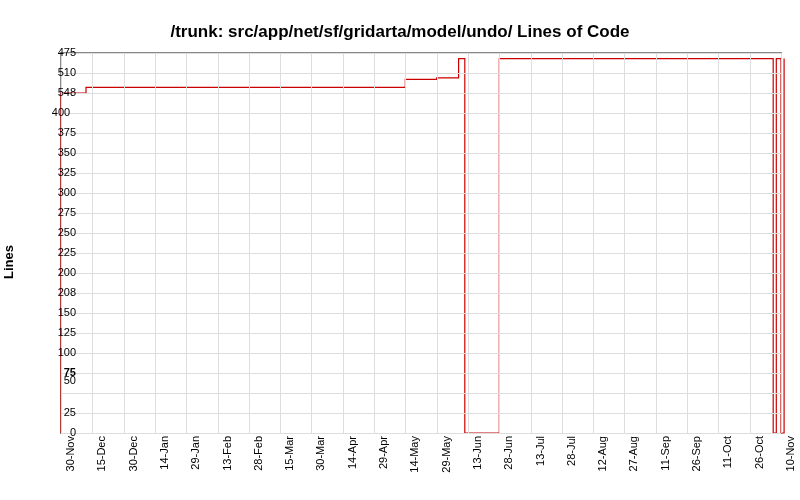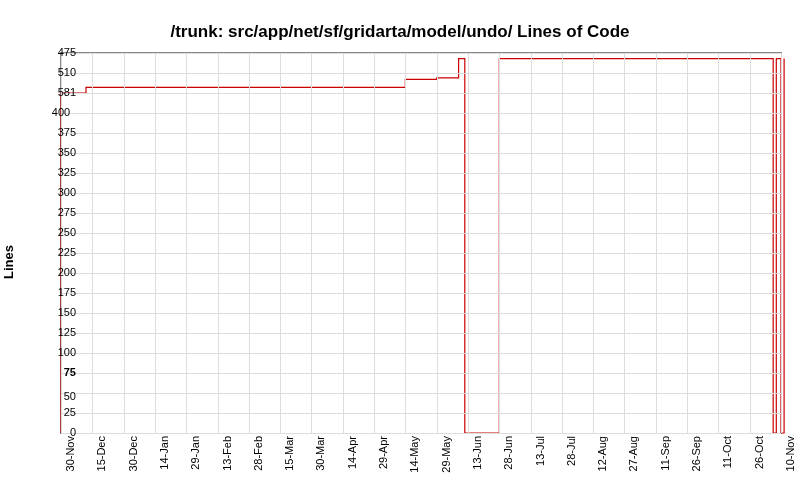--- a/index.html
+++ b/index.html
@@ -143,36 +143,36 @@
       <div class="gridline-v" style="left: 532.174px;"></div>
       <div class="gridline-v" style="left: 563.478px;"></div>
       <div class="gridline-v" style="left: 594.783px;"></div>
       <div class="gridline-v" style="left: 626.087px;"></div>
       <div class="gridline-v" style="left: 657.391px;"></div>
       <div class="gridline-v" style="left: 688.696px;"></div>
       <div class="gridline-v" style="left: 720px;"></div>
     </div>
 <div class="ytick" style="top: 420px;">0</div>
     <div class="ytick" style="top: 400px;">25</div>
-    <div class="ytick" style="top: 384px;">50</div>
+    <div class="ytick" style="top: 368px;">50</div>
     <div class="ytick" style="top: 360px; font-weight: bold;">75</div>
     <div class="ytick" style="top: 340px;">100</div>
     <div class="ytick" style="top: 320px;">125</div>
     <div class="ytick" style="top: 300px;">150</div>
-    <div class="ytick" style="top: 280px;">175</div>
+    <div class="ytick" style="top: 280px;">208</div>
     <div class="ytick" style="top: 260px;">200</div>
     <div class="ytick" style="top: 240px;">225</div>
     <div class="ytick" style="top: 220px;">250</div>
     <div class="ytick" style="top: 200px;">275</div>
     <div class="ytick" style="top: 180px;">300</div>
     <div class="ytick" style="top: 160px;">325</div>
     <div class="ytick" style="top: 140px;">350</div>
     <div class="ytick" style="top: 120px;">375</div>
     <div class="ytick" style="top: 100px; text-align: center;">400</div>
-    <div class="ytick" style="top: 80px;">581</div>
+    <div class="ytick" style="top: 80px;">548</div>
     <div class="ytick" style="top: 60px;">510</div>
     <div class="ytick" style="top: 40px;">475</div>
     <div class="xtick" style="left: 64px;">30-Nov</div>
     <div class="xtick" style="left: 95.3043px;">15-Dec</div>
     <div class="xtick" style="left: 126.609px;">30-Dec</div>
     <div class="xtick" style="left: 157.913px;">14-Jan</div>
     <div class="xtick" style="left: 189.217px;">29-Jan</div>
     <div class="xtick" style="left: 220.522px;">13-Feb</div>
     <div class="xtick" style="left: 251.826px;">28-Feb</div>
     <div class="xtick" style="left: 283.13px;">15-Mar</div>

